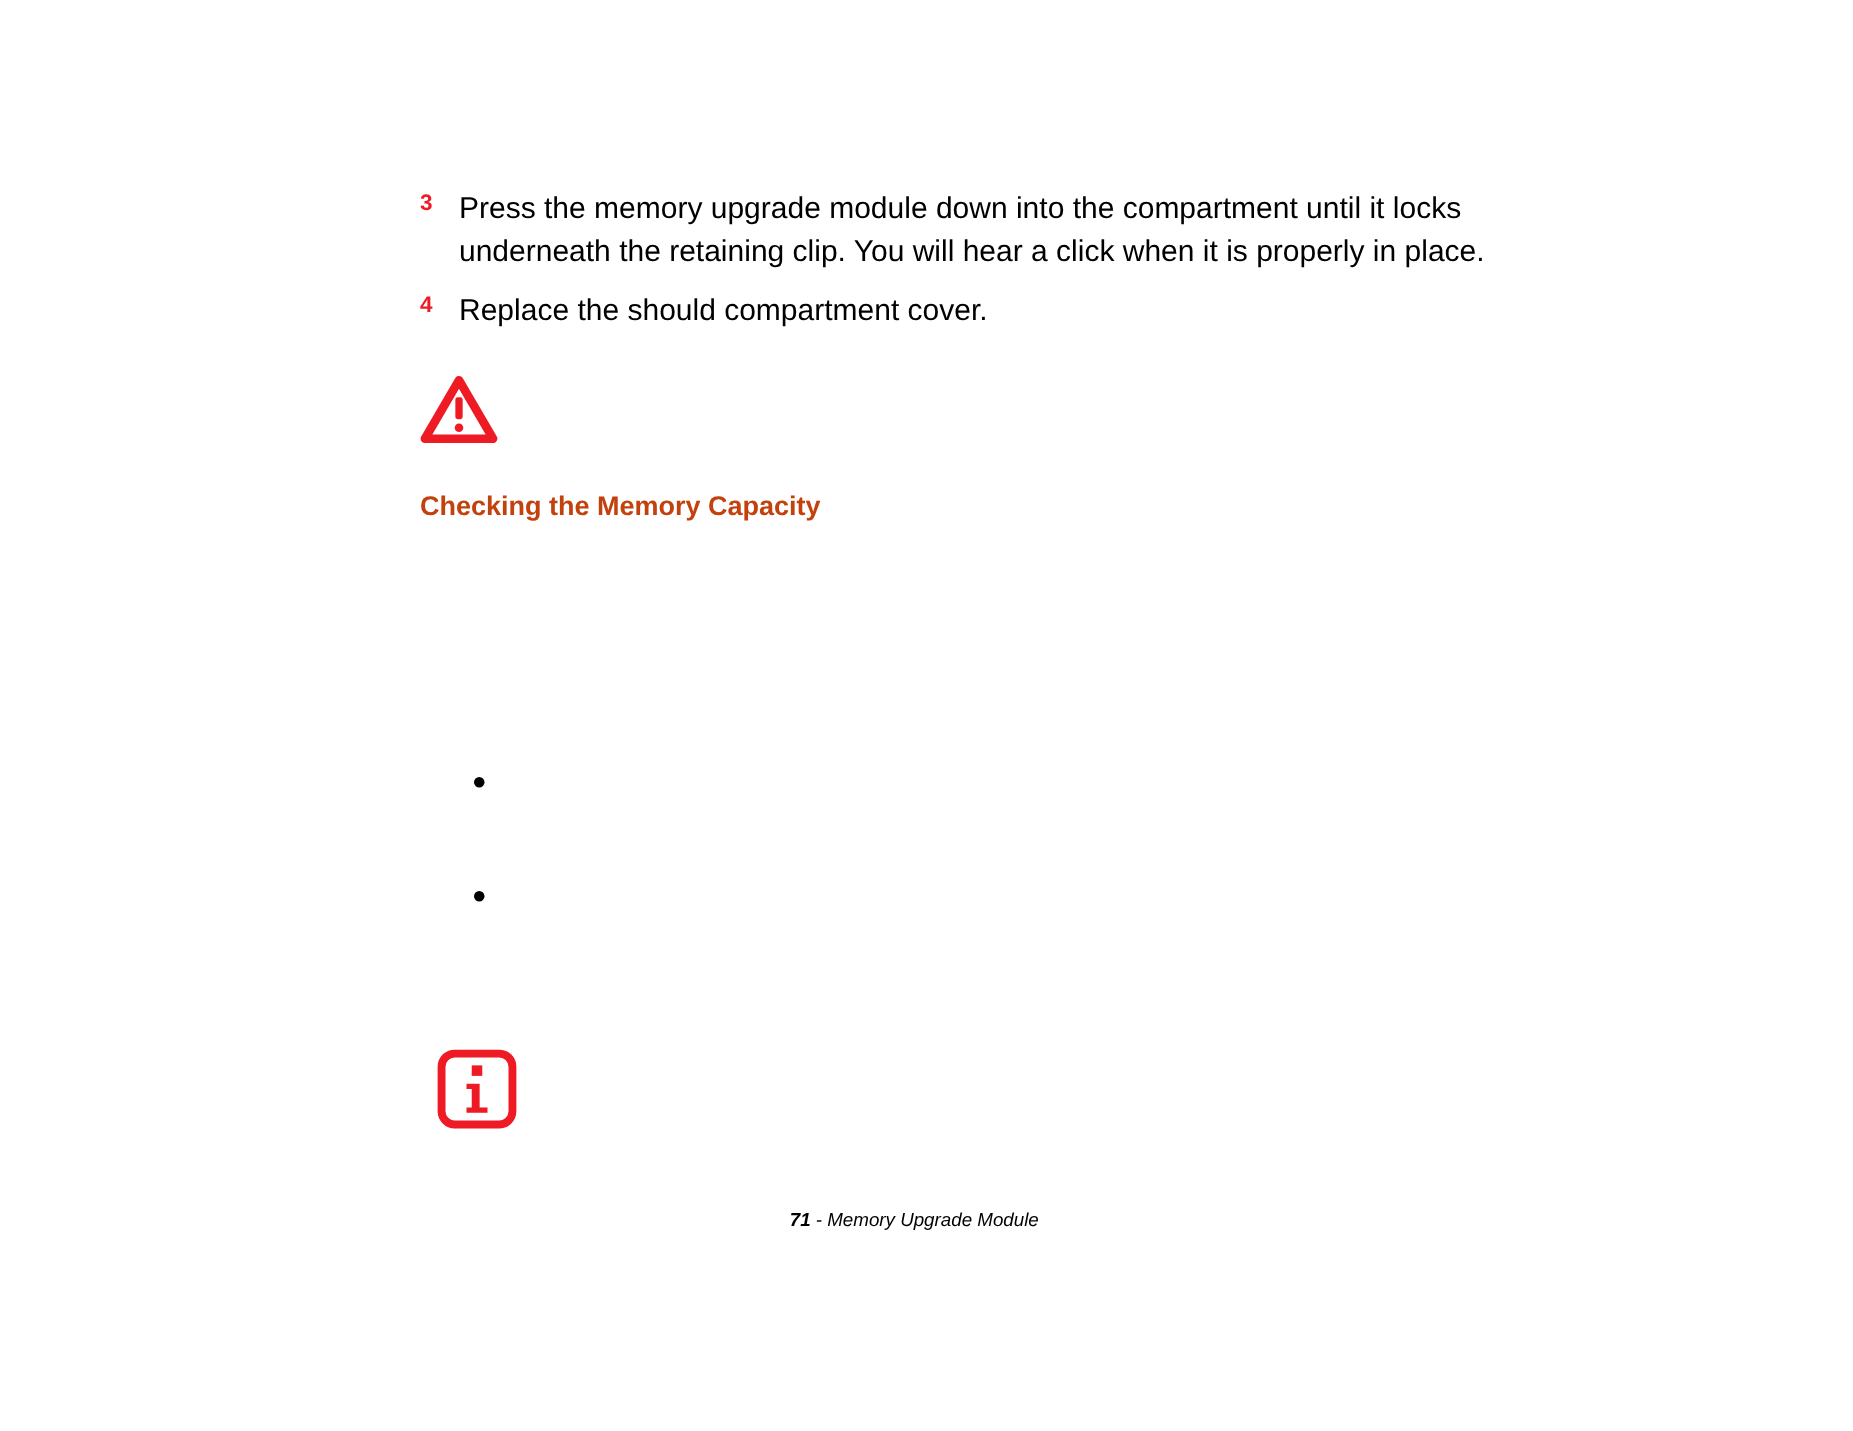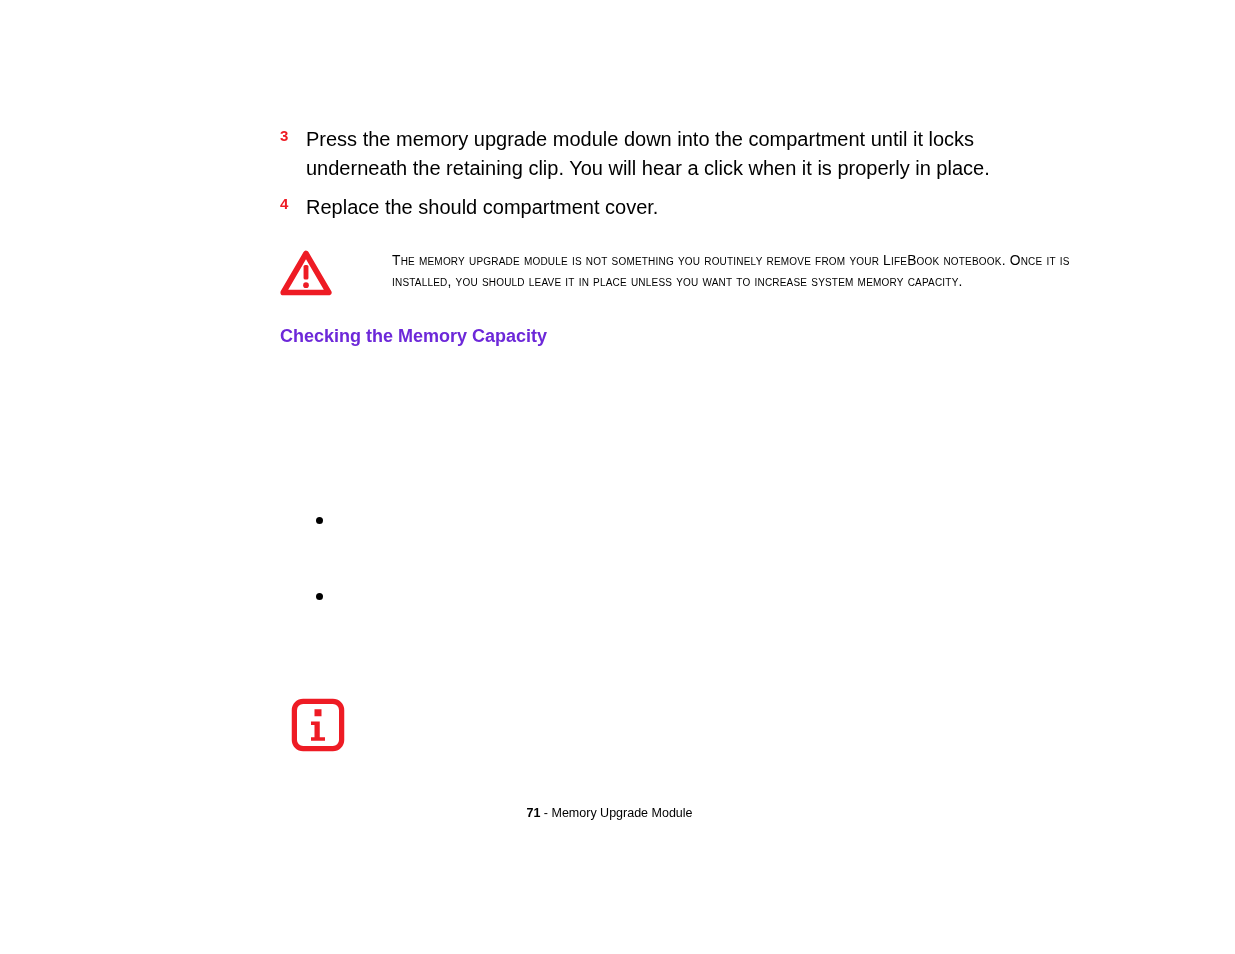--- a/index.html
+++ b/index.html
@@ -48,21 +48,21 @@
   }
   .callout-text {
     font-size: 13.8px;
     font-variant: small-caps;
     letter-spacing: 0.2px;
     line-height: 1.55;
     color: #000;
     flex: 1;
   }
   .section-heading {
-    color: #6d28d9;
+    color: #c2410c;
     font-weight: bold;
     font-size: 18px;
     margin-top: 12px;
     margin-bottom: 26px;
   }
   .bullet-area {
     margin-left: 36px;
   }
   .bullet-item {
     display: flex;
@@ -96,20 +96,21 @@
     margin-right: 44px;
   }
   .footer {
     position: absolute;
     left: 0;
     width: 1219px;
     top: 806px;
     text-align: center;
     font-size: 12.5px;
     color: #000;
+    font-style: italic;
   }
   .footer .pagenum {
     font-weight: bold;
   }
 </style>
 </head>
 <body>
 
 <div class="page">
 
@@ -124,21 +125,20 @@
   </div>
 
   <div class="callout">
     <div class="callout-icon">
       <svg viewBox="0 0 64 56" width="52" height="46">
         <path d="M32 4 L60 52 L4 52 Z" fill="none" stroke="#ee1b24" stroke-width="7" stroke-linejoin="round"></path>
         <rect x="29" y="18" width="6" height="18" rx="2" fill="#ee1b24"></rect>
         <circle cx="32" cy="43" r="3.5" fill="#ee1b24"></circle>
       </svg>
     </div>
-    <div class="callout-text">The memory upgrade module is not something you routinely remove from your LifeBook notebook. Once it is installed, you should leave it in place unless you want to increase system memory capacity.</div>
   </div>
 
   <div class="section-heading">Checking the Memory Capacity</div>
 
   <div style="height:138px"></div>
 
   <div class="bullet-area">
     <div class="bullet-item">
       <div class="bullet-dot"></div>
       <div class="bullet-text"></div>

